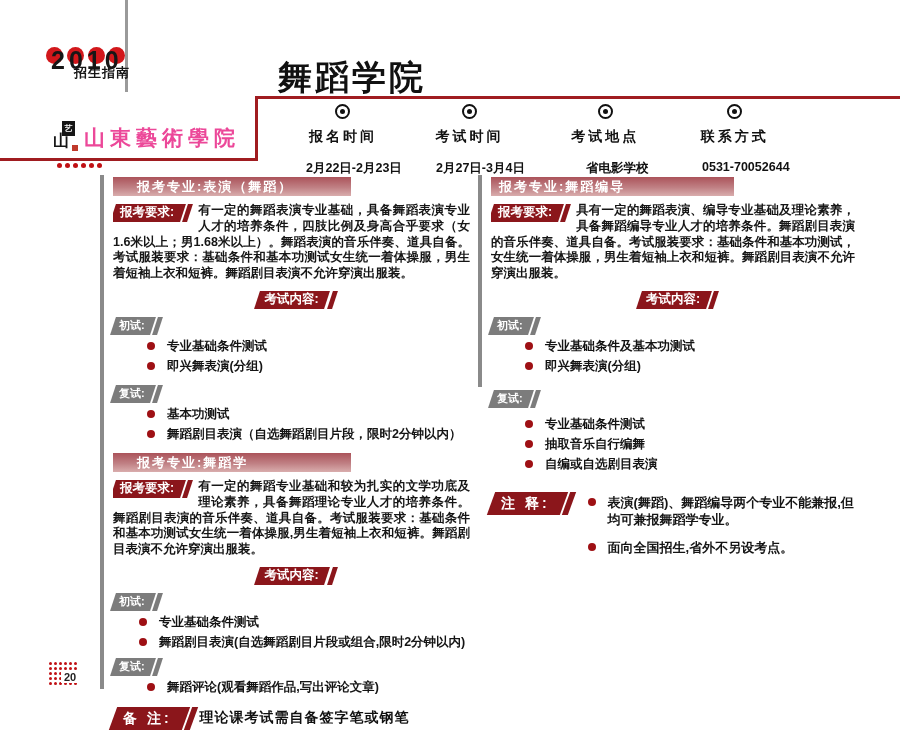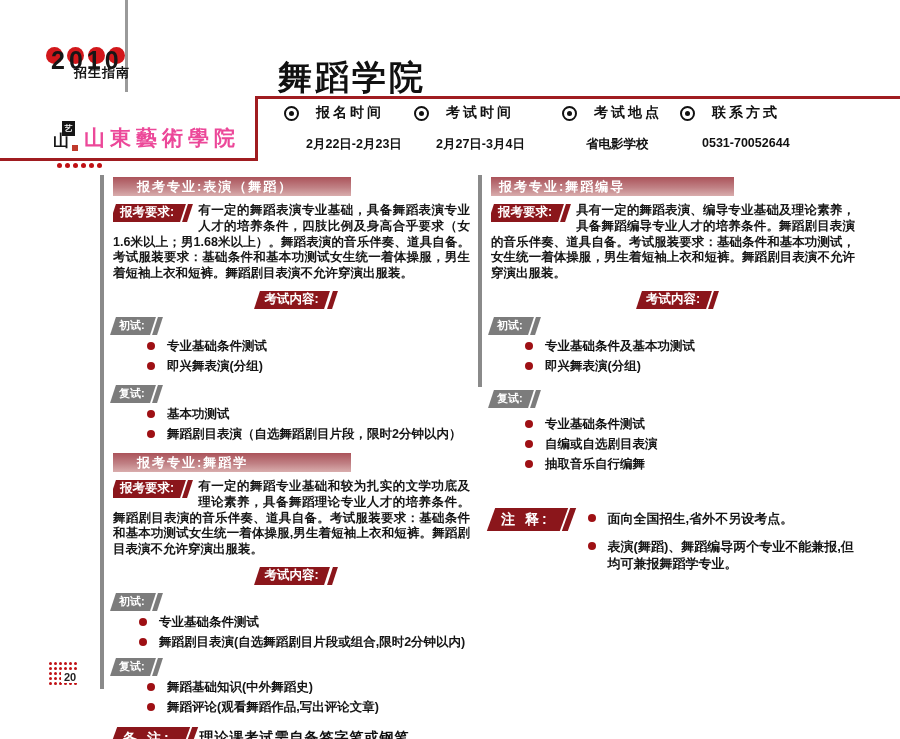--- a/index.html
+++ b/index.html
@@ -28,21 +28,21 @@
   .title-underline { position:absolute; left:255px; top:96px; width:645px; height:3px; background:#a01c20; }
 
   .deco-dots { position:absolute; left:57px; top:163px; display:flex; gap:3px; }
   .deco-dots i { width:5px; height:5px; border-radius:50%; background:#c01014; }
 
   
   .page-title { position:absolute; left:278px; top:55px; font-size:34px; font-weight:bold;
                 letter-spacing:3px; color:#111; }
 
   .info-group { position:absolute; top:104px; }
-  .info-head { display:flex; align-items:center; gap:17px; }
+  .info-head { display:flex; align-items:center; gap:9px;flex-direction:column; }
   .bullseye { width:15px; height:15px; border:2.5px solid #111; border-radius:50%;
               position:relative; background:#fff; flex:0 0 auto; }
   .bullseye::after { content:''; position:absolute; left:50%; top:50%; width:5px; height:5px;
                      margin:-2.5px 0 0 -2.5px; border-radius:50%; background:#111; }
   .info-label { font-size:14px; font-weight:bold; letter-spacing:3px; color:#111; }
   .info-value { margin:14px 0 0 22px; font-size:12.5px; font-weight:bold; color:#111; }
 
   
   .gray-bar { position:absolute; width:4px; background:#8a8a8a; }
   .bar-left  { left:100px; top:175px; height:514px; }
@@ -79,21 +79,21 @@
   ul.bullets { list-style:none; margin:2px 0 9px 0; padding-left:34px; }
   ul.bullets li { position:relative; padding-left:20px; font-size:12.5px; font-weight:bold;
                   line-height:16px; margin-bottom:4px; color:#141414; }
   ul.bullets li::before { content:''; position:absolute; left:0; top:4px; width:8px; height:8px;
                           border-radius:50%; background:#9e1014; }
   ul.tight { padding-left:26px; margin-bottom:6px; }
 
   .remark-row { display:flex; align-items:center; gap:14px; margin-top:12px; }
   .remark-text { font-size:14px; font-weight:bold; letter-spacing:1px; color:#111; }
 
-  .notes-block { display:flex; margin-top:36px; }
+  .notes-block { display:flex; margin-top:20px; }
   .notes-block .plabel.big { align-self:flex-start; flex:0 0 auto; }
   .notes-block ul.bullets { flex:1; margin:2px 0 0 6px; padding-left:18px; }
   .notes-block ul.bullets li { font-size:13px; line-height:17px; margin-bottom:11px; }
 
   
   .dot-grid { position:absolute; left:49px; top:662px; display:grid;
               grid-template-columns:repeat(6,3px); grid-auto-rows:3px; gap:2px; }
   .dot-grid i { width:3px; height:3px; border-radius:50%; background:#c01014; }
   .page-num { position:absolute; left:61px; top:671px; background:#fff; padding:0 3px;
               font-size:11px; font-weight:bold; color:#222; }
@@ -193,21 +193,20 @@
     </div>
 
     <div class="row-label"><span class="plabel">考试内容:</span></div>
     <div class="sub-label-row"><span class="plabel gray">初试:</span></div>
     <ul class="bullets tight">
       <li>专业基础条件测试</li>
       <li>舞蹈剧目表演(自选舞蹈剧目片段或组合,限时2分钟以内)</li>
     </ul>
     <div class="sub-label-row"><span class="plabel gray">复试:</span></div>
     <ul class="bullets">
-      <li>舞蹈基础知识(中外舞蹈史)</li>
       <li>舞蹈评论(观看舞蹈作品,写出评论文章)</li>
     </ul>
 
     <div class="remark-row">
       <span class="plabel big">备  注:</span>
       <span class="remark-text">理论课考试需自备签字笔或钢笔</span>
     </div>
   </div>
 
   <div class="col col-right">
@@ -221,29 +220,29 @@
 
     <div class="row-label"><span class="plabel">考试内容:</span></div>
     <div class="sub-label-row"><span class="plabel gray">初试:</span></div>
     <ul class="bullets">
       <li>专业基础条件及基本功测试</li>
       <li>即兴舞表演(分组)</li>
     </ul>
     <div class="sub-label-row" style="margin-top:14px"><span class="plabel gray">复试:</span></div>
     <ul class="bullets" style="margin-top:8px">
       <li>专业基础条件测试</li>
+      <li>抽取音乐自行编舞</li>
       <li>自编或自选剧目表演</li>
-      <li>抽取音乐自行编舞</li>
     </ul>
 
     <div class="notes-block">
       <span class="plabel big">注  释:</span>
       <ul class="bullets">
+        <li>表演(舞蹈)、舞蹈编导两个专业不能兼报,但均可兼报舞蹈学专业。</li>
         <li>面向全国招生,省外不另设考点。</li>
-        <li>表演(舞蹈)、舞蹈编导两个专业不能兼报,但均可兼报舞蹈学专业。</li>
       </ul>
     </div>
   </div>
 
   <div class="dot-grid">
     <i></i>
       <i></i>
       <i></i>
       <i></i>
       <i></i>

